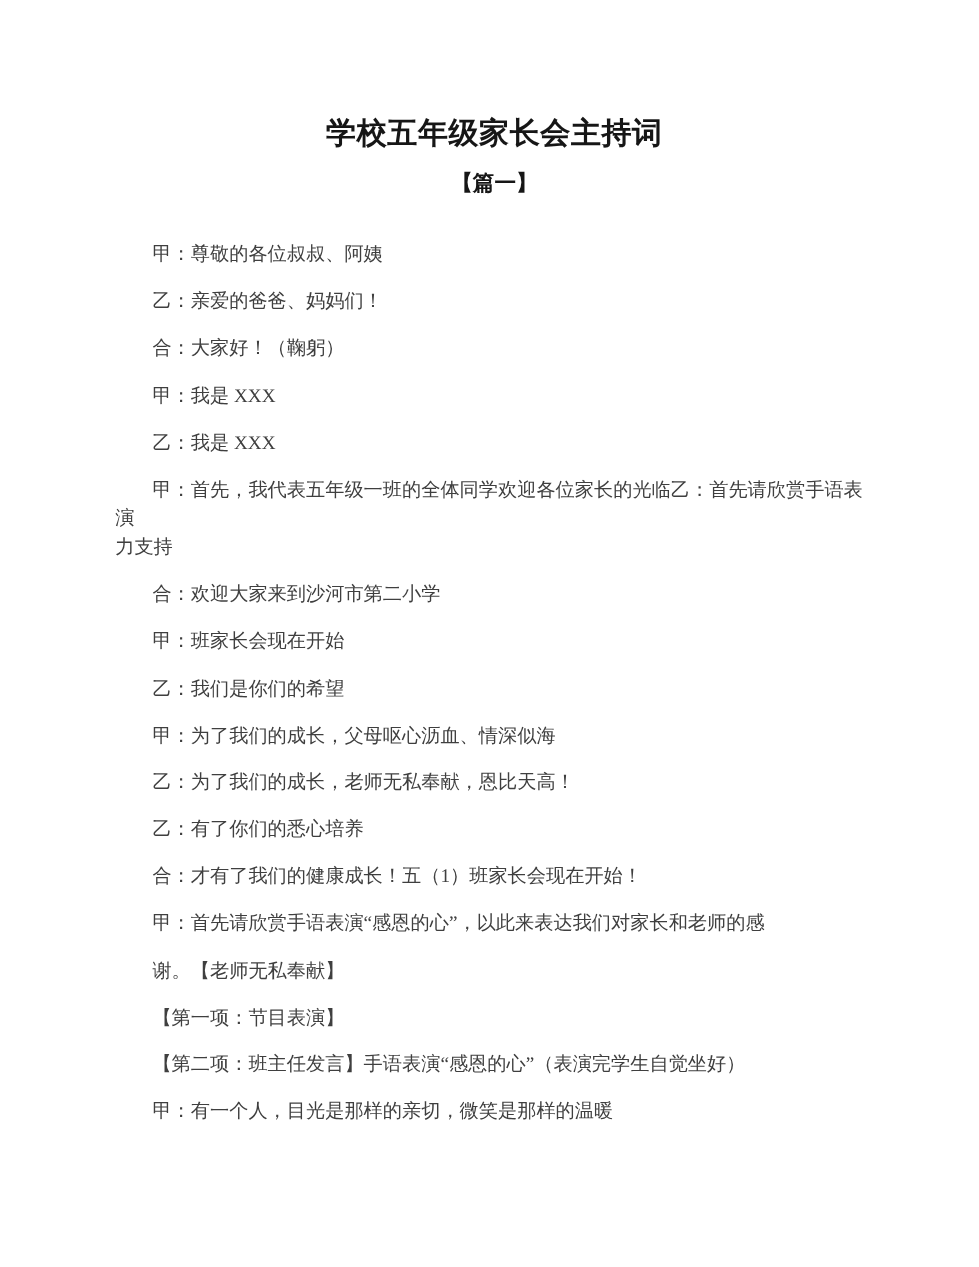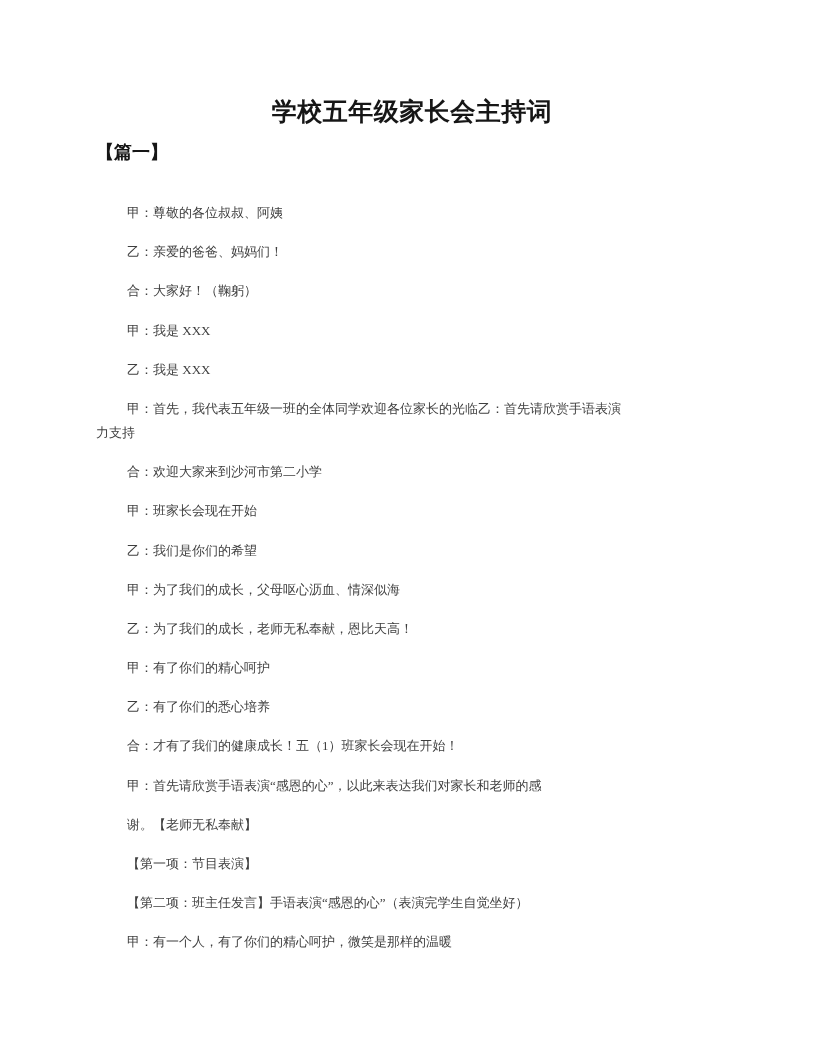--- a/index.html
+++ b/index.html
@@ -28,29 +28,30 @@
     font-weight: bold;
     text-align: center;
     color: #161616;
     letter-spacing: 0.5px;
   }
   .section-heading {
     margin: 0 0 37px 0;
     font-size: 18px;
     line-height: 24px;
     font-weight: bold;
+    text-align: center;
     color: #161616;
   }
   .body-text {
     font-size: 16px;
     color: #3f3f3f;
   }
   .para {
     margin: 0 0 15.2px 0;
-    font-size: 13px;
+    font-size: 16px;
     line-height: 24px;
     text-indent: 31px;
     white-space: pre-wrap;
     word-break: break-all;
   }
 </style>
 </head>
 <body>
 
 <div class="page">
@@ -74,29 +75,28 @@
       <p class="para">合：欢迎大家来到沙河市第二小学</p>
 
       <p class="para">甲：班家长会现在开始</p>
 
       <p class="para">乙：我们是你们的希望</p>
 
       <p class="para">甲：为了我们的成长，父母呕心沥血、情深似海</p>
 
       <p class="para">乙：为了我们的成长，老师无私奉献，恩比天高！</p>
 
-      <p class="para">甲：有了你们的精心呵护</p>
 
       <p class="para">乙：有了你们的悉心培养</p>
 
       <p class="para">合：才有了我们的健康成长！五（1）班家长会现在开始！</p>
 
       <p class="para">甲：首先请欣赏手语表演“感恩的心”，以此来表达我们对家长和老师的感</p>
 
       <p class="para">谢。【老师无私奉献】</p>
 
       <p class="para">【第一项：节目表演】</p>
 
       <p class="para">【第二项：班主任发言】手语表演“感恩的心”（表演完学生自觉坐好）</p>
 
-      <p class="para">甲：有一个人，有了你们的精心呵护，微笑是那样的温暖</p>
+      <p class="para">甲：有一个人，目光是那样的亲切，微笑是那样的温暖</p>
     </div>
 </div>
 
 </body></html>

